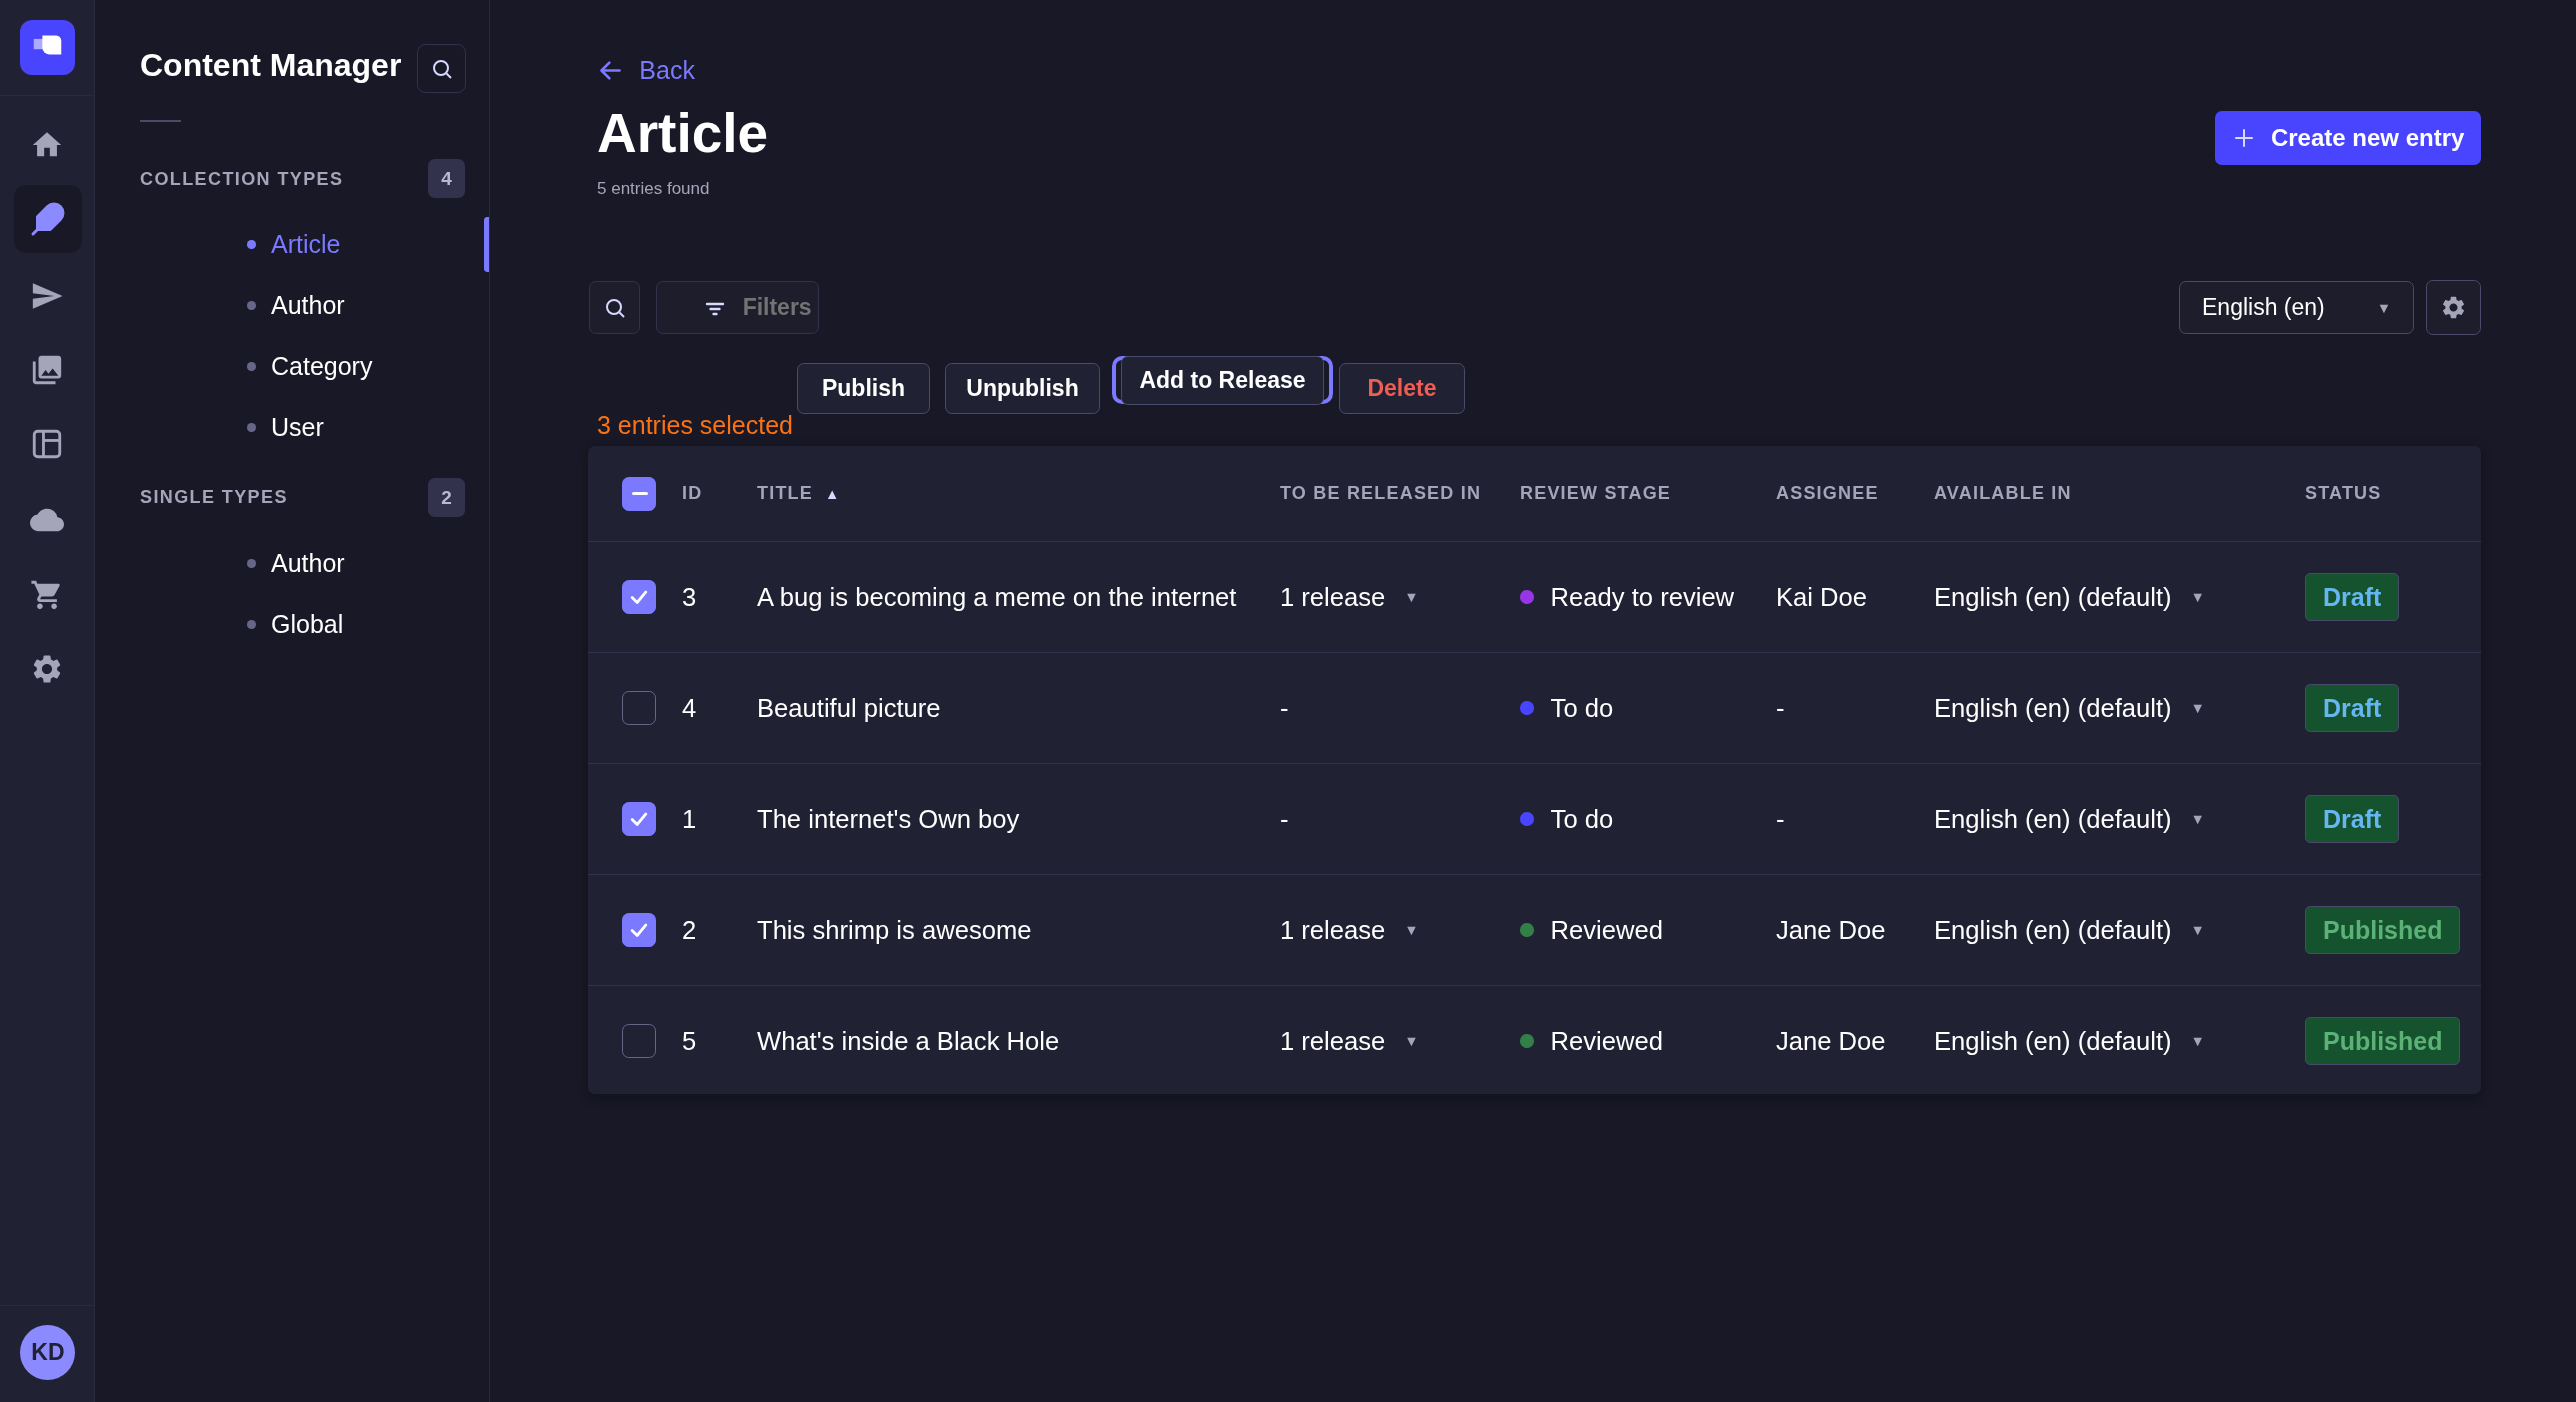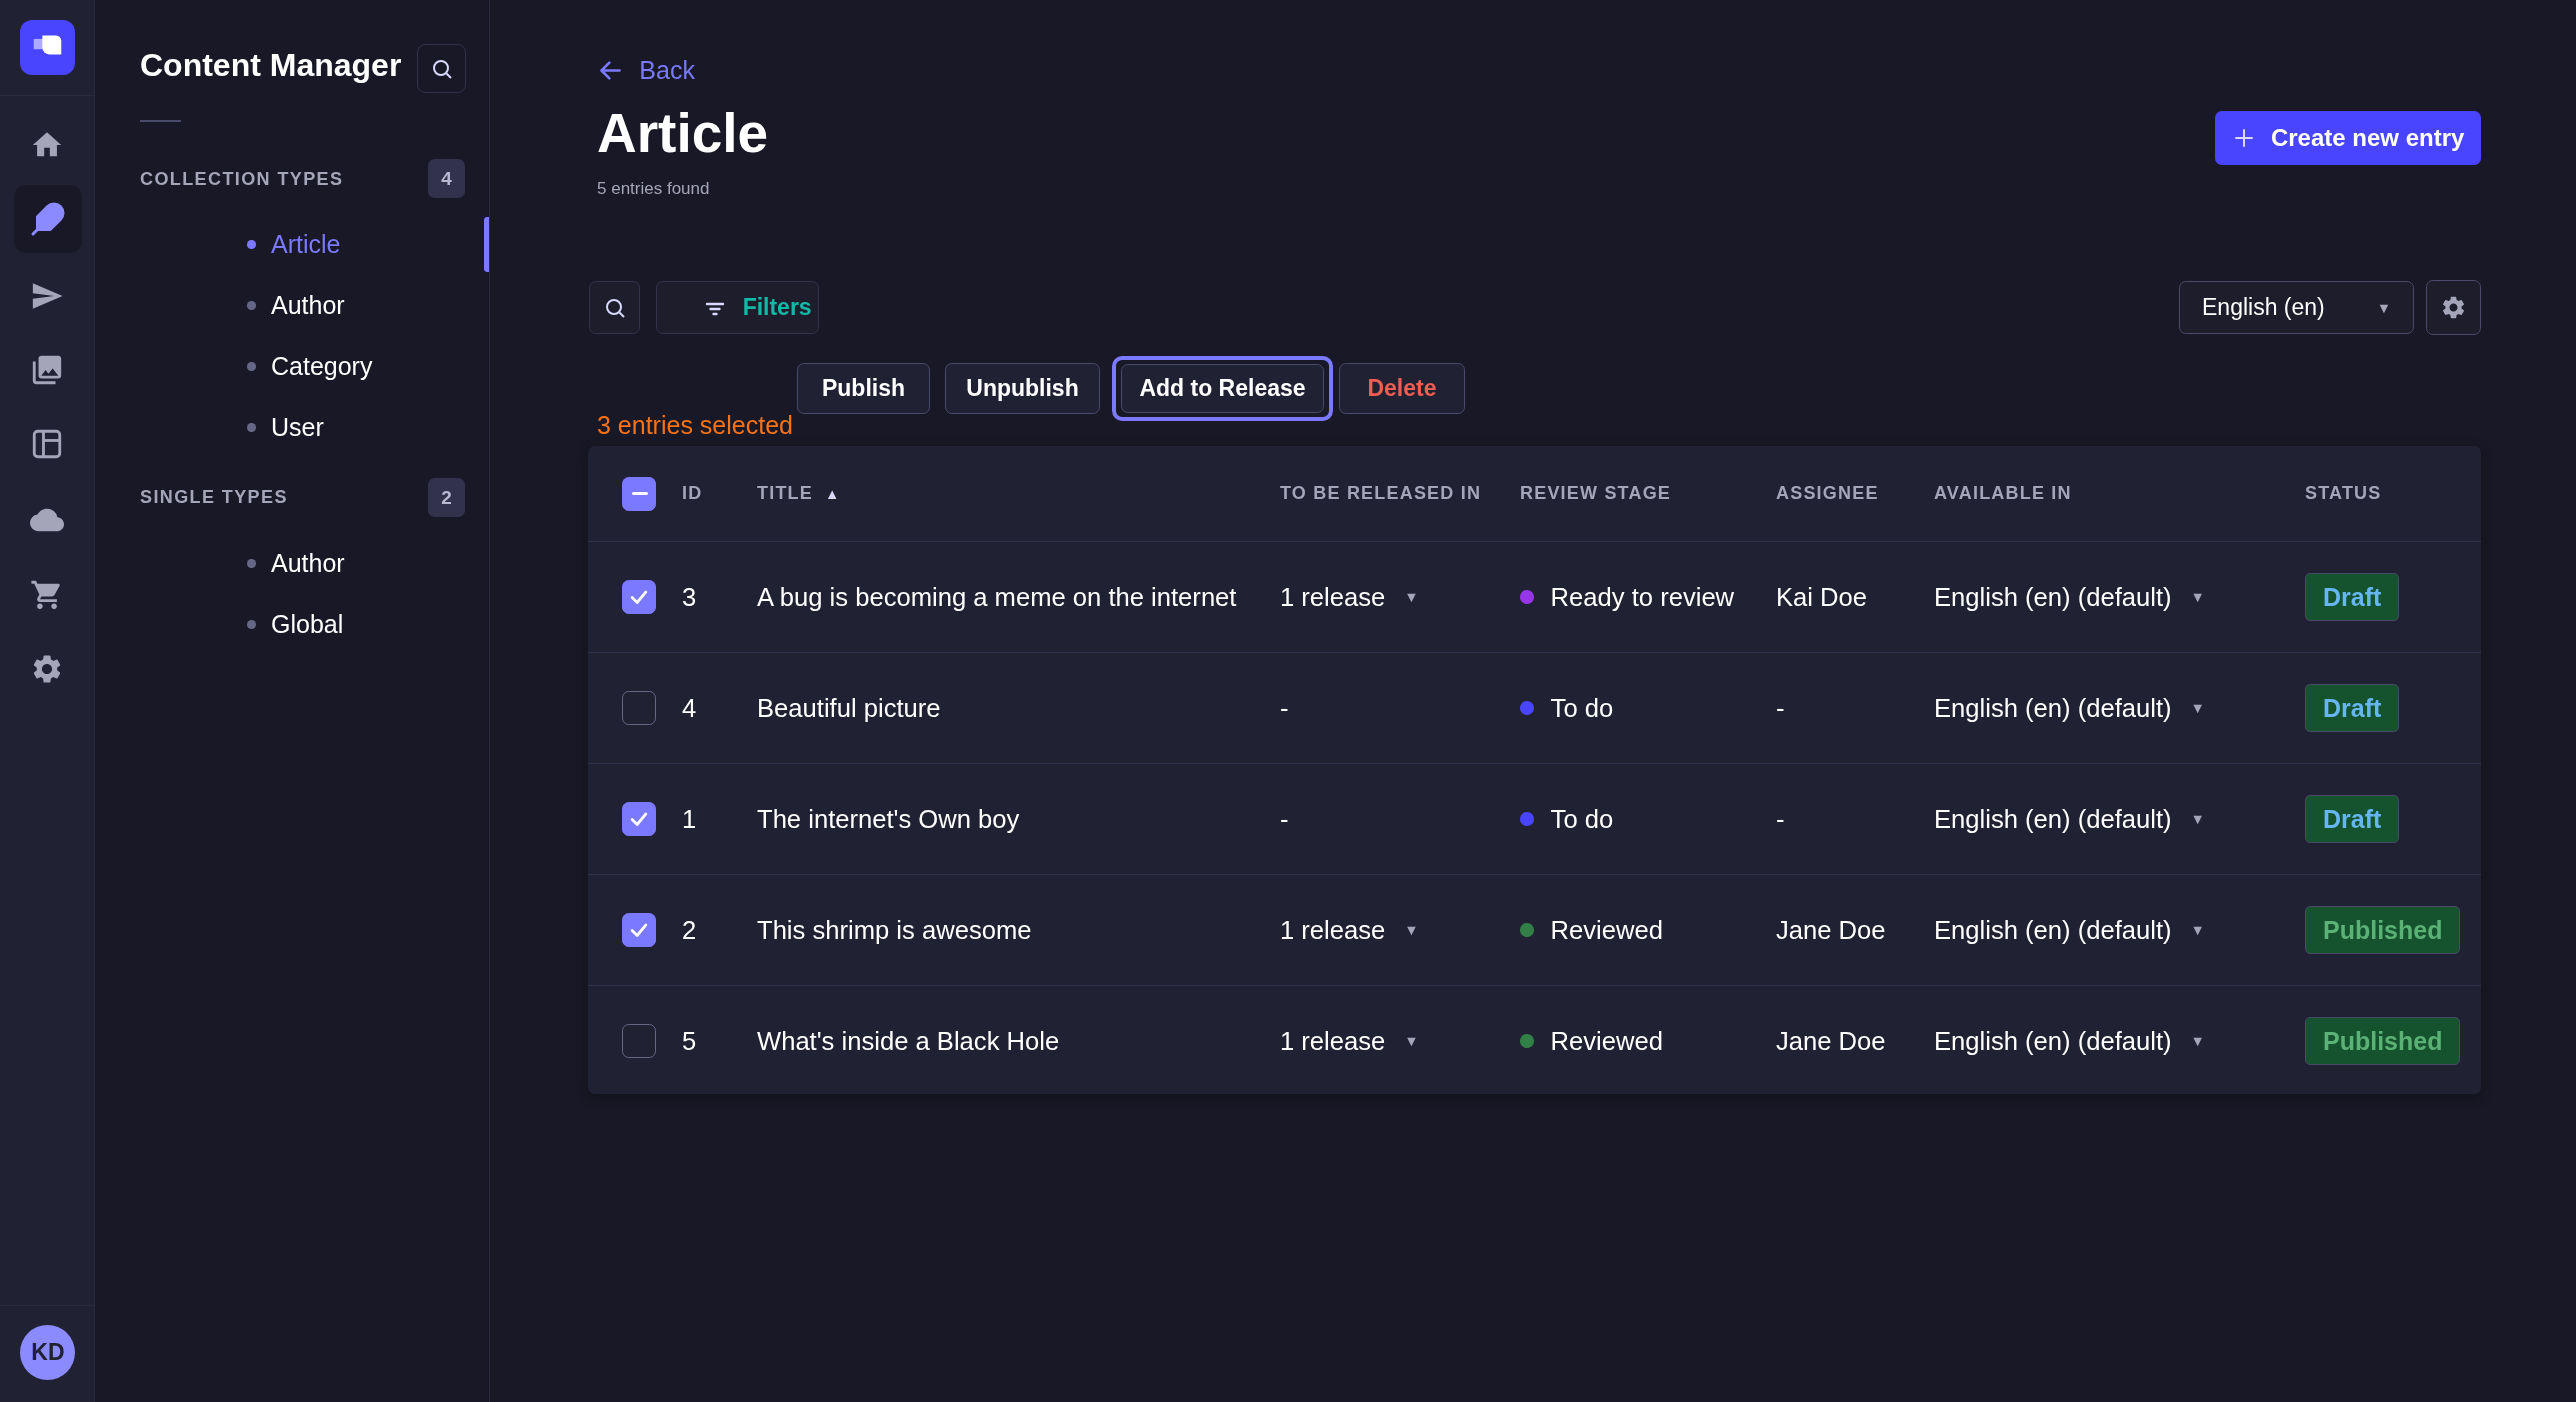--- a/index.html
+++ b/index.html
@@ -36,31 +36,31 @@
   .back-link { position:absolute; left:106px; top:44px; display:flex; align-items:center; gap:15.3px; color:#7b79ff; font-size:25px; cursor:pointer; }
   .back-link svg { width:27px; height:27px; }
   .page-title { position:absolute; left:106px; top:89px; font-size:55px; font-weight:700; color:#ffffff; }
   .page-subtitle { position:absolute; left:106px; top:167px; font-size:17px; color:#a5a5ba; }
   .btn-primary { position:absolute; left:1724px; top:99px; width:266px; height:54px; background:#4945ff; border:none; border-radius:6.8px; color:#ffffff; font-size:24px; font-weight:600; display:flex; align-items:center; justify-content:center; gap:15.3px; cursor:pointer; font-family:inherit; }
   .btn-primary svg { width:24px; height:24px; opacity:.8; }
 
   .icon-btn { background:#1d1d2b; border:0.9px solid #4a4a6a; border-radius:6.8px; display:flex; align-items:center; justify-content:center; cursor:pointer; color:#a5a5ba; }
   .search-btn { position:absolute; left:98px; top:269px; width:51px; height:53px; border-color:#32324d; color:#d9d8ff; }
   .search-btn svg { width:24px; height:24px; }
-  .filters-btn { position:absolute; left:165px; top:269px; width:163px; height:53px; border-color:#32324d; gap:15.3px; color:#14b8a6; font-size:23px; font-weight:600; font-family:inherit;padding-left:40px; }
+  .filters-btn { position:absolute; left:165px; top:269px; width:163px; height:53px; border-color:#32324d; gap:15.3px; color:#737373; font-size:23px; font-weight:600; font-family:inherit;padding-left:40px; }
   .filters-btn svg { width:24px; height:24px; color:#d9d8ff; }
   .locale-select { position:absolute; left:1688px; top:269px; width:235px; height:53px; border:0.9px solid #4a4a6a; border-radius:6.8px; background:#1d1d2b; display:flex; align-items:center; justify-content:space-between; padding:0 22px; color:#ffffff; font-size:23px; cursor:pointer; }
   .gear-btn { position:absolute; left:1935px; top:268px; width:55px; height:55px; }
   .gear-btn svg { width:27px; height:27px; }
 
   .sel-text { position:absolute; left:106px; top:363px; font-size:25px; color:#f97316;margin-top:36px; }
   .sel-btn { position:absolute; top:351px; height:51px; background:#212134; border:0.9px solid #4a4a6a; border-radius:6.8px; color:#ffffff; font-size:23px; font-weight:600; font-family:inherit; cursor:pointer; }
   .btn-publish { left:306px; width:133px; }
   .btn-unpublish { left:454px; width:155px; }
-  .focus-ring { position:absolute; left:621px; top:344px; width:221px; height:65px; border:4.3px solid #7b79ff; border-radius:10.2px; display:flex; align-items:center; justify-content:center; }
+  .focus-ring { position:absolute; left:621px; top:344px; width:221px; height:48px; border:4.3px solid #7b79ff; border-radius:10.2px; display:flex; align-items:center; justify-content:center; }
   .btn-add-release { position:static; width:203px; height:49px; }
   .btn-delete { left:848px; width:126px; color:#ee5e52; }
 
   
   .card { position:absolute; left:97px; top:434px; width:1893px; height:648px; background:#212134; border-radius:6.8px; box-shadow:0 3.4px 12px rgba(0,0,0,.25); }
   .trow { display:grid; grid-template-columns:60px 75px 523px 240px 256px 158px 371px 1fr; align-items:center; padding-left:34px; height:111px; border-top:0.9px solid #32324d; }
   .thead { height:95px; border-top:none; }
   .th { font-size:18px; font-weight:700; letter-spacing:1.2px; color:#a5a5ba; display:flex; align-items:center; gap:12px; }
   .sort-arrow { font-size:14.5px; color:#d9d8ff; }
   .cell { font-size:25.6px; color:#ffffff; display:flex; align-items:center; }

